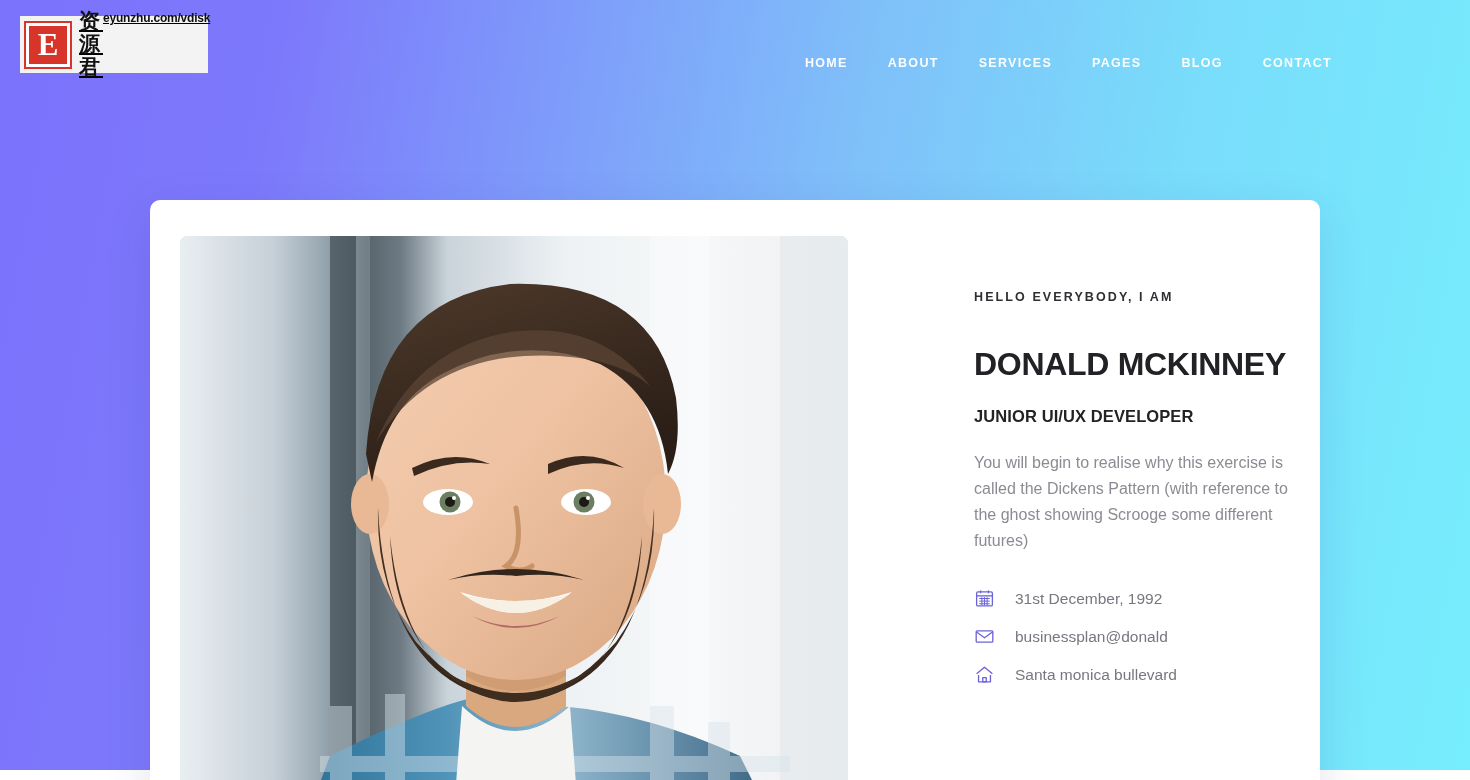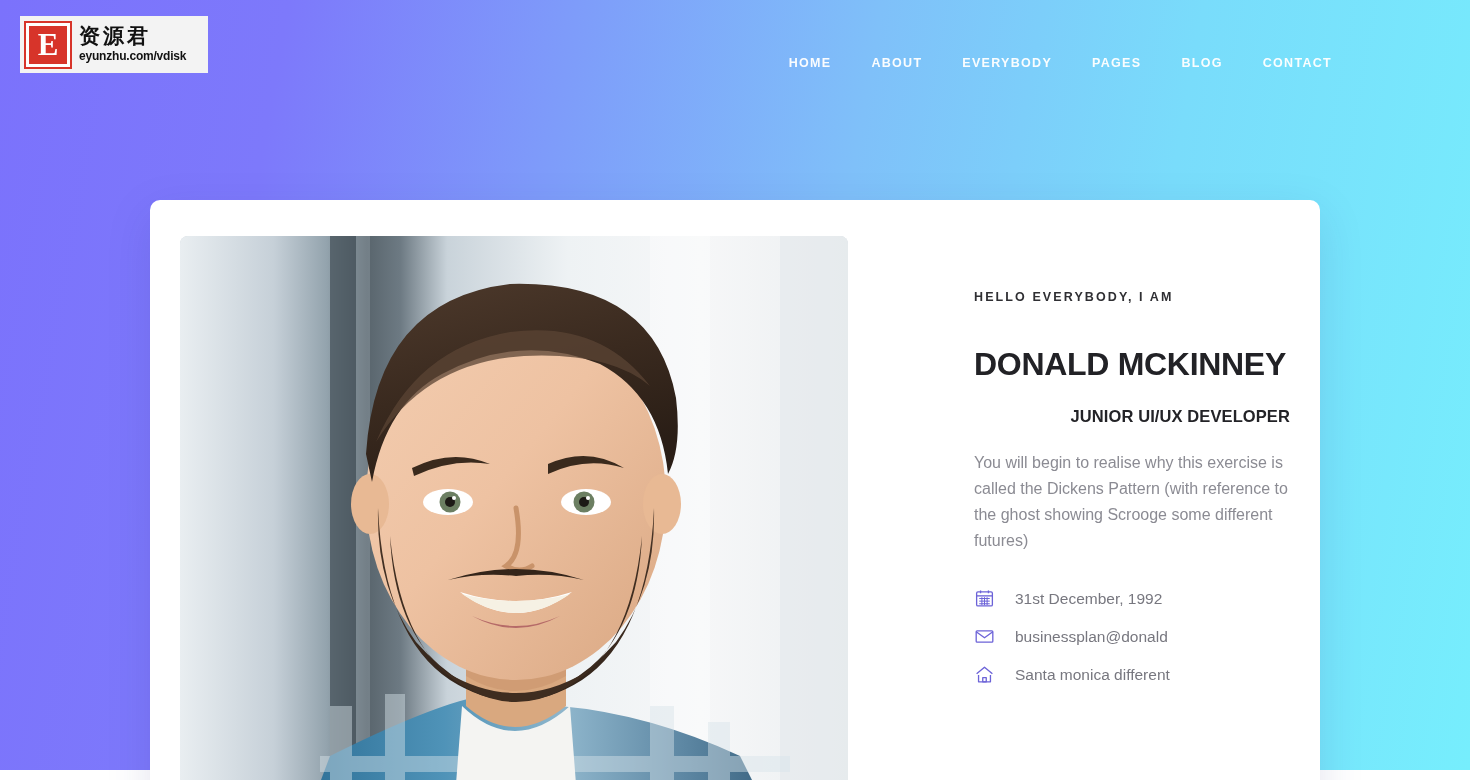--- a/index.html
+++ b/index.html
@@ -135,21 +135,20 @@
     max-width: 330px;
   }
 
   .role {
     font-size: 16.5px;
     font-weight: 700;
     color: #232327;
     letter-spacing: .1px;
     margin-bottom: 24px;
     white-space: nowrap;
-    text-align: right;
   }
 
   .about {
     font-size: 16px;
     line-height: 26px;
     color: #8b8b93;
     max-width: 318px;
     margin-bottom: 34px;
   }
 
@@ -205,21 +204,22 @@
     font-size: 31px;
     line-height: 38px;
     text-align: center;
     flex: 0 0 auto;
     margin-left: 2px;
   }
 
   .wm-text {
     margin-left: 9px;
     display: flex;
-    flex-direction: column;
+    flex-direction: row;
+    text-decoration: underline;
   }
 
   .wm-cn {
     font-family: "DejaVu Sans", sans-serif;
     font-size: 21px;
     font-weight: 700;
     color: #111111;
     letter-spacing: 3px;
     line-height: 23px;
   }
@@ -240,21 +240,21 @@
 
   <div class="hero-bg"></div>
 
   <div class="topbar">
 
     <div class="brand">TME</div>
 
     <nav class="nav">
       <a class="nav-item">HOME</a>
       <a class="nav-item">ABOUT</a>
-      <a class="nav-item">EVERYBODY</a>
+      <a class="nav-item">SERVICES</a>
       <a class="nav-item">PAGES</a>
       <a class="nav-item">BLOG</a>
       <a class="nav-item">CONTACT</a>
     </nav>
   </div>
 
   <div class="card">
     <div class="card-inner">
 
       <div class="photo-wrap">
@@ -389,21 +389,21 @@
           </div>
 
           <div class="contact-row">
             <span class="c-icon">
               <svg width="21" height="21" viewBox="0 0 24 24" fill="none" stroke="#6c63d8" stroke-width="1.5" stroke-linejoin="round">
                 <path d="M3 11.2 12 3.6l9 7.6"></path>
                 <path d="M5.2 12.6V20.4h13.6v-7.8"></path>
                 <rect x="10" y="15.6" width="4" height="4.8"></rect>
               </svg>
             </span>
-            <span class="c-text">Santa monica different</span>
+            <span class="c-text">Santa monica bullevard</span>
           </div>
 
         </div>
       </div>
 
     </div>
   </div>
 
   <div class="watermark">
     <div class="wm-logo">E</div>

